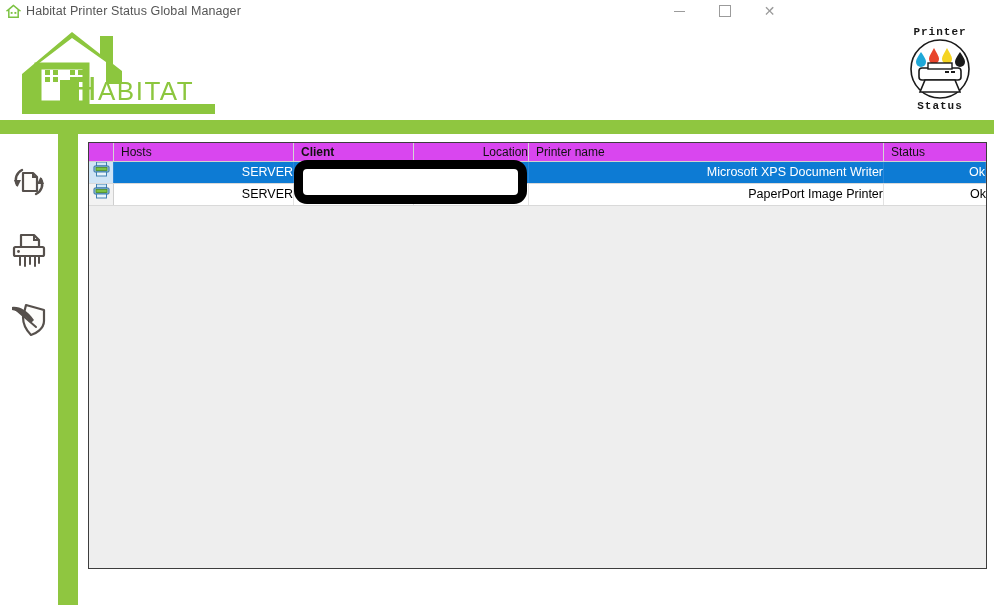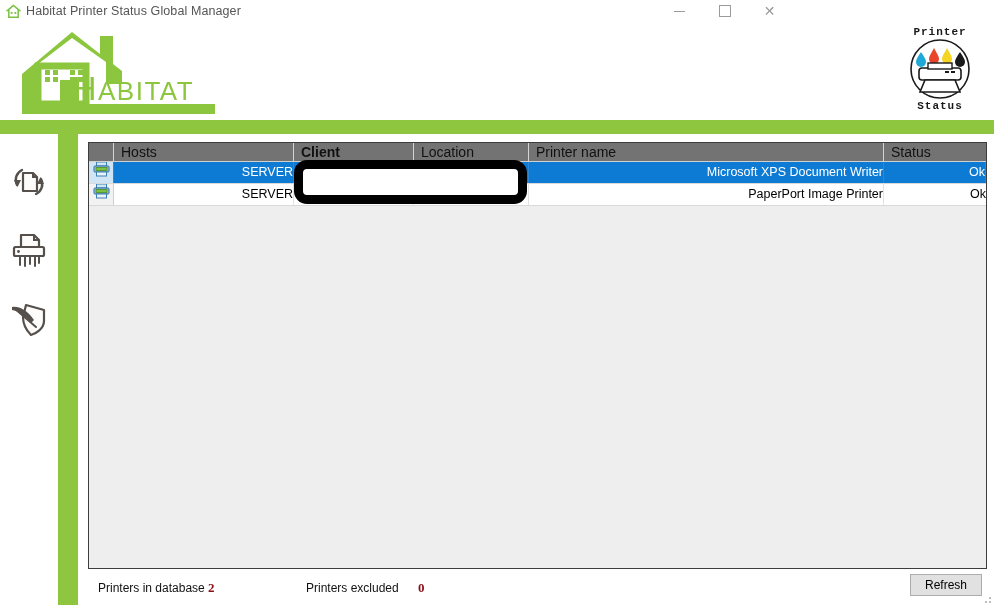--- a/index.html
+++ b/index.html
@@ -51,29 +51,29 @@
 
   .grid{
     position:absolute;left:10px;top:8px;width:899px;height:427px;
     background:#eeeeee;border:1px solid #3d3d3d;box-sizing:border-box;
   }
   .grid-head{
     display:flex;height:19px;background:#ffffff;border-bottom:1px solid #d0d0d0;
     box-sizing:border-box;
   }
   .th{
-    height:18px;line-height:18px;font-size:14px;color:#111;
+    height:18px;line-height:18px;font-size:12px;color:#111;
     padding-left:7px;box-sizing:border-box;
-    border-right:1px solid #d4d4d4;background:#737373;
+    border-right:1px solid #d4d4d4;background:#d946ef;
     overflow:hidden;white-space:nowrap;
   }
   .th.c0{width:25px;padding-left:0;}
   .th.c1{width:180px;}
   .th.c2{width:120px;font-weight:bold;}
-  .th.c3{width:115px;}
+  .th.c3{width:115px;text-align:right;}
   .th.c4{width:355px;}
   .th.c5{width:102px;border-right:none;}
 
   .rows{background:#ffffff;}
   .row{display:flex;height:22px;border-bottom:1px solid #d9d9d9;box-sizing:border-box;background:#ffffff;}
   .row.sel{background:#0d7bd4;}
   .td{
     height:21px;line-height:21px;font-size:12.5px;color:#000;
     padding-left:7px;box-sizing:border-box;overflow:hidden;white-space:nowrap;
     border-right:1px solid #e2e2e2;
@@ -281,28 +281,14 @@
           <div class="td c5">Ok</div>
         </div>
 
       </div>
     </div>
 
   </div>
 
   <div class="annot"></div>
 
-  <div class="statusbar">
-    <div class="sb-label sb-l1">Printers in database</div>
-    <div class="sb-val   sb-v1">2</div>
-    <div class="sb-label sb-l2">Printers excluded</div>
-    <div class="sb-val   sb-v2">0</div>
-
-    <div class="refresh-btn">Refresh</div>
-
-    <div class="grip">
-      <i style="left:9px;top:9px;"></i>
-      <i style="left:5px;top:9px;"></i>
-      <i style="left:9px;top:5px;"></i>
-    </div>
-  </div>
 
 </div>
 
 </body></html>

